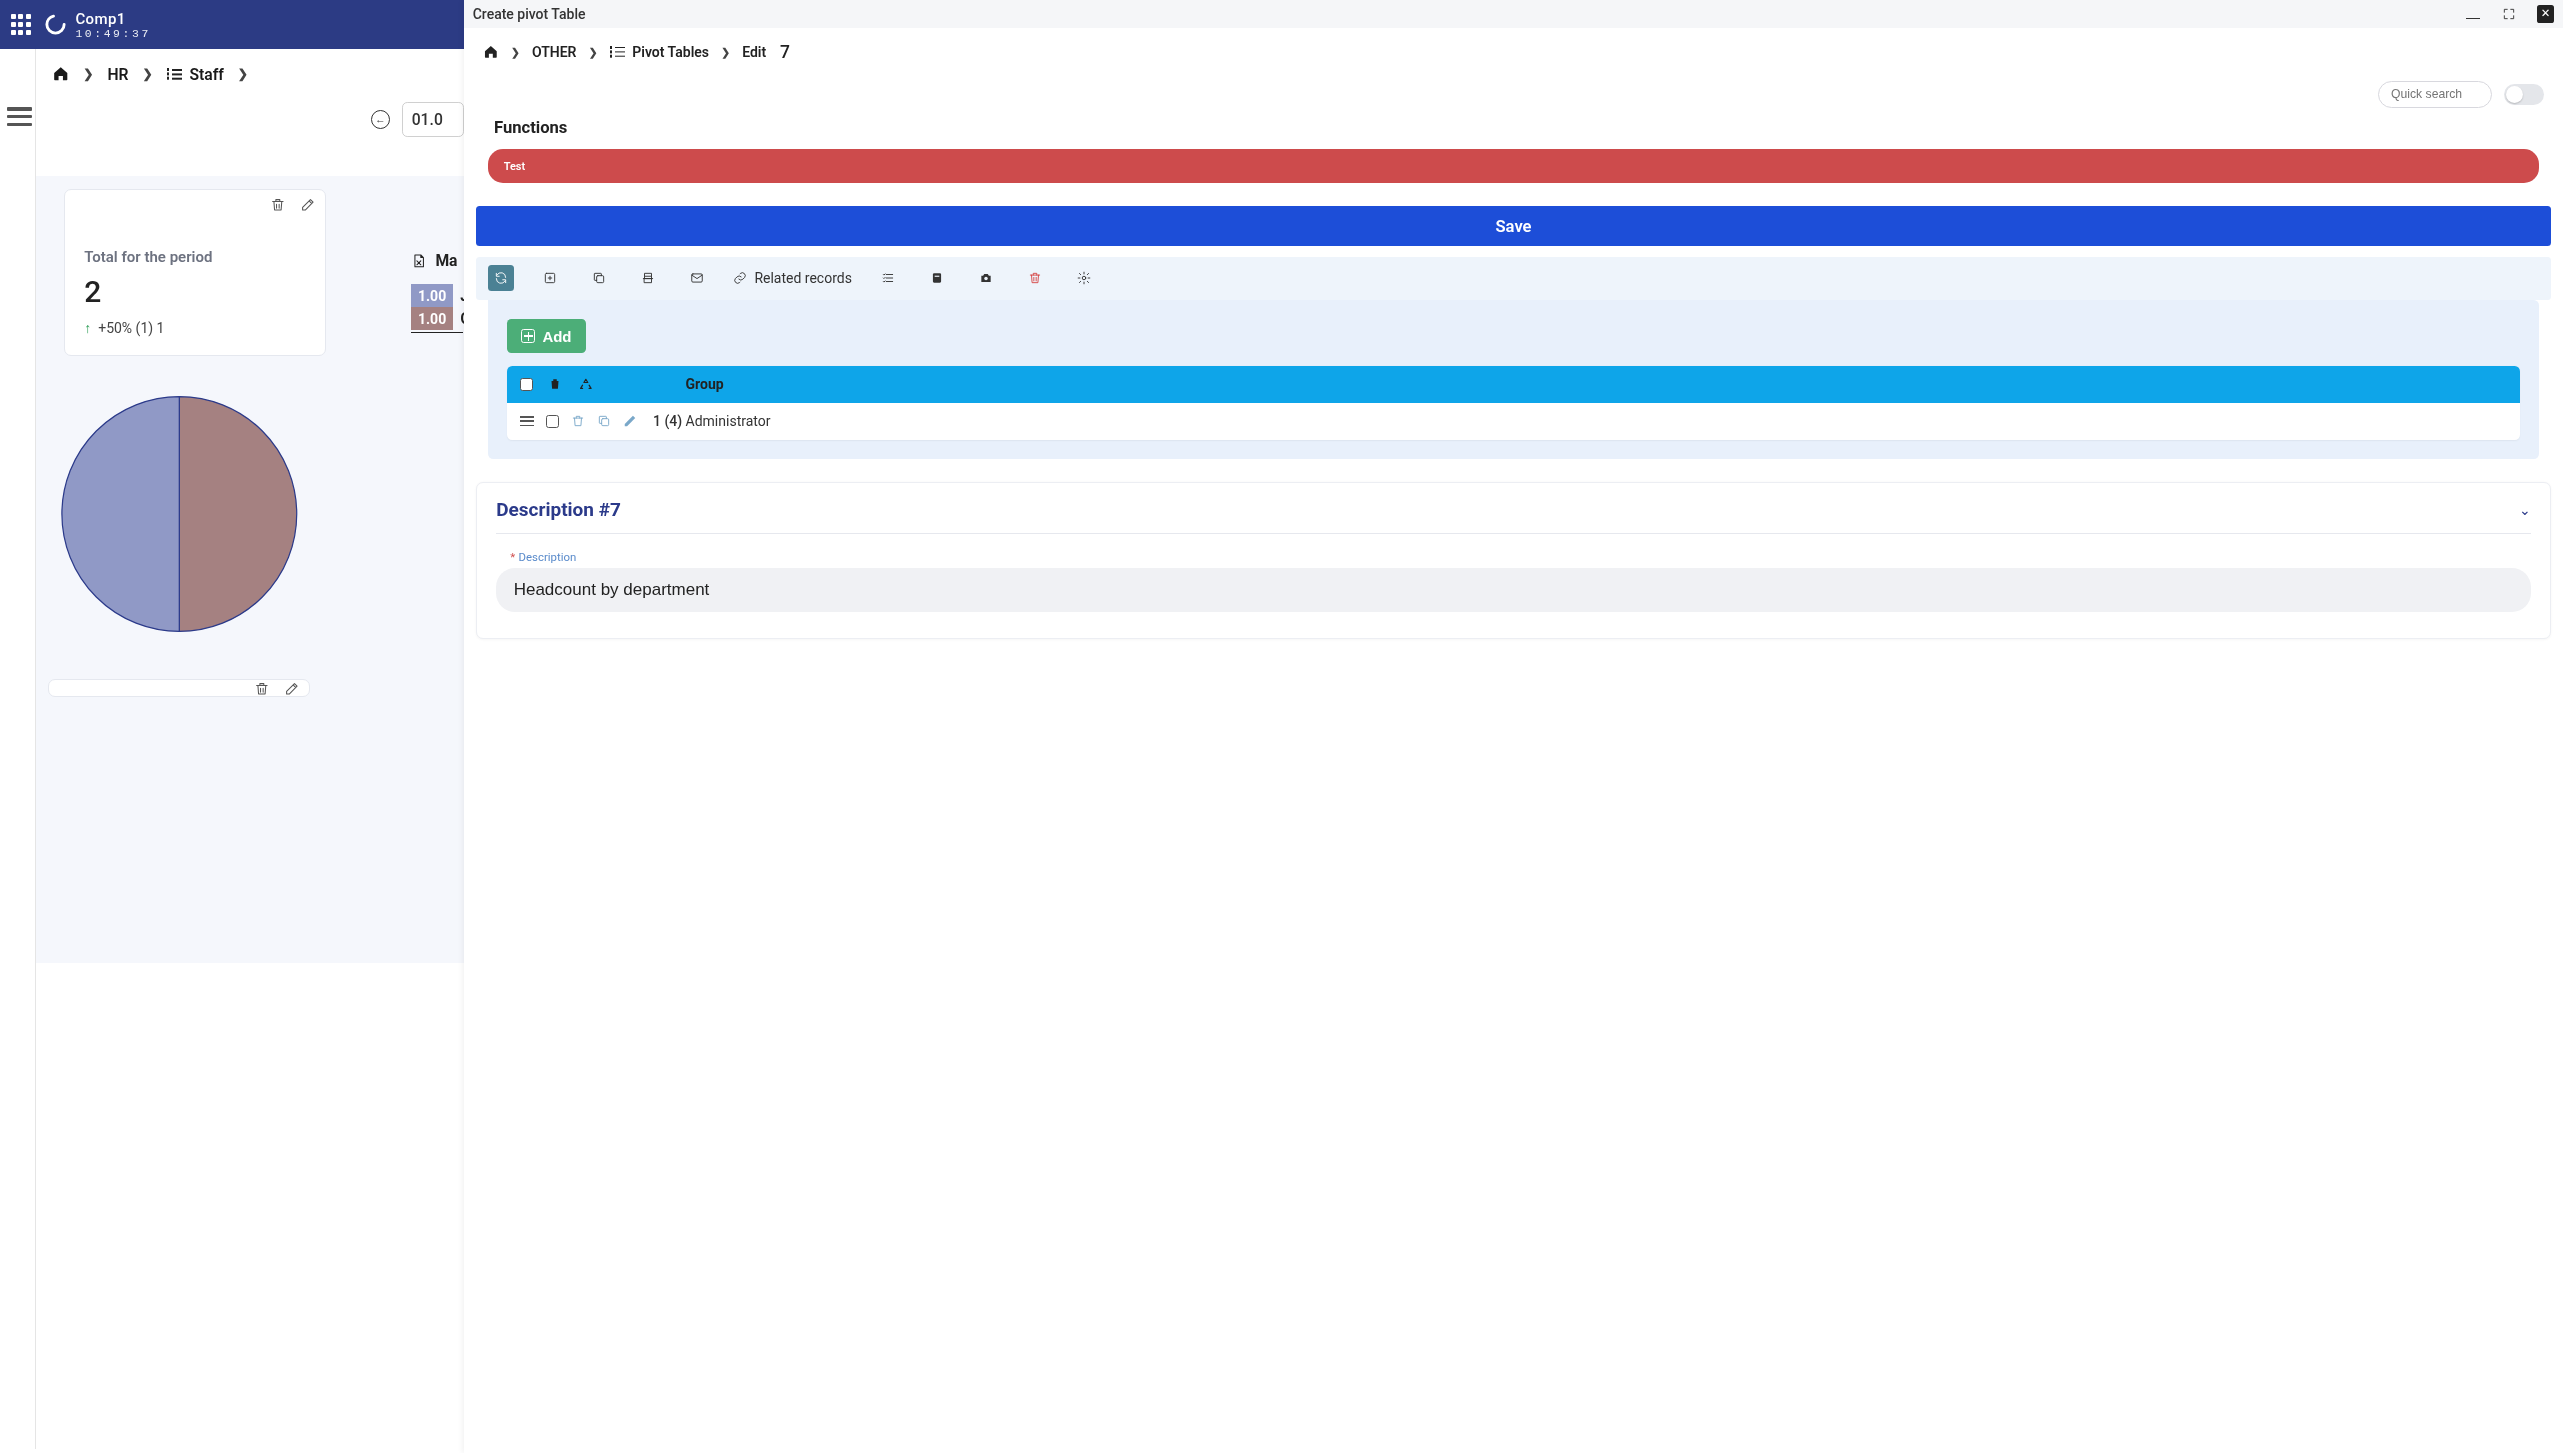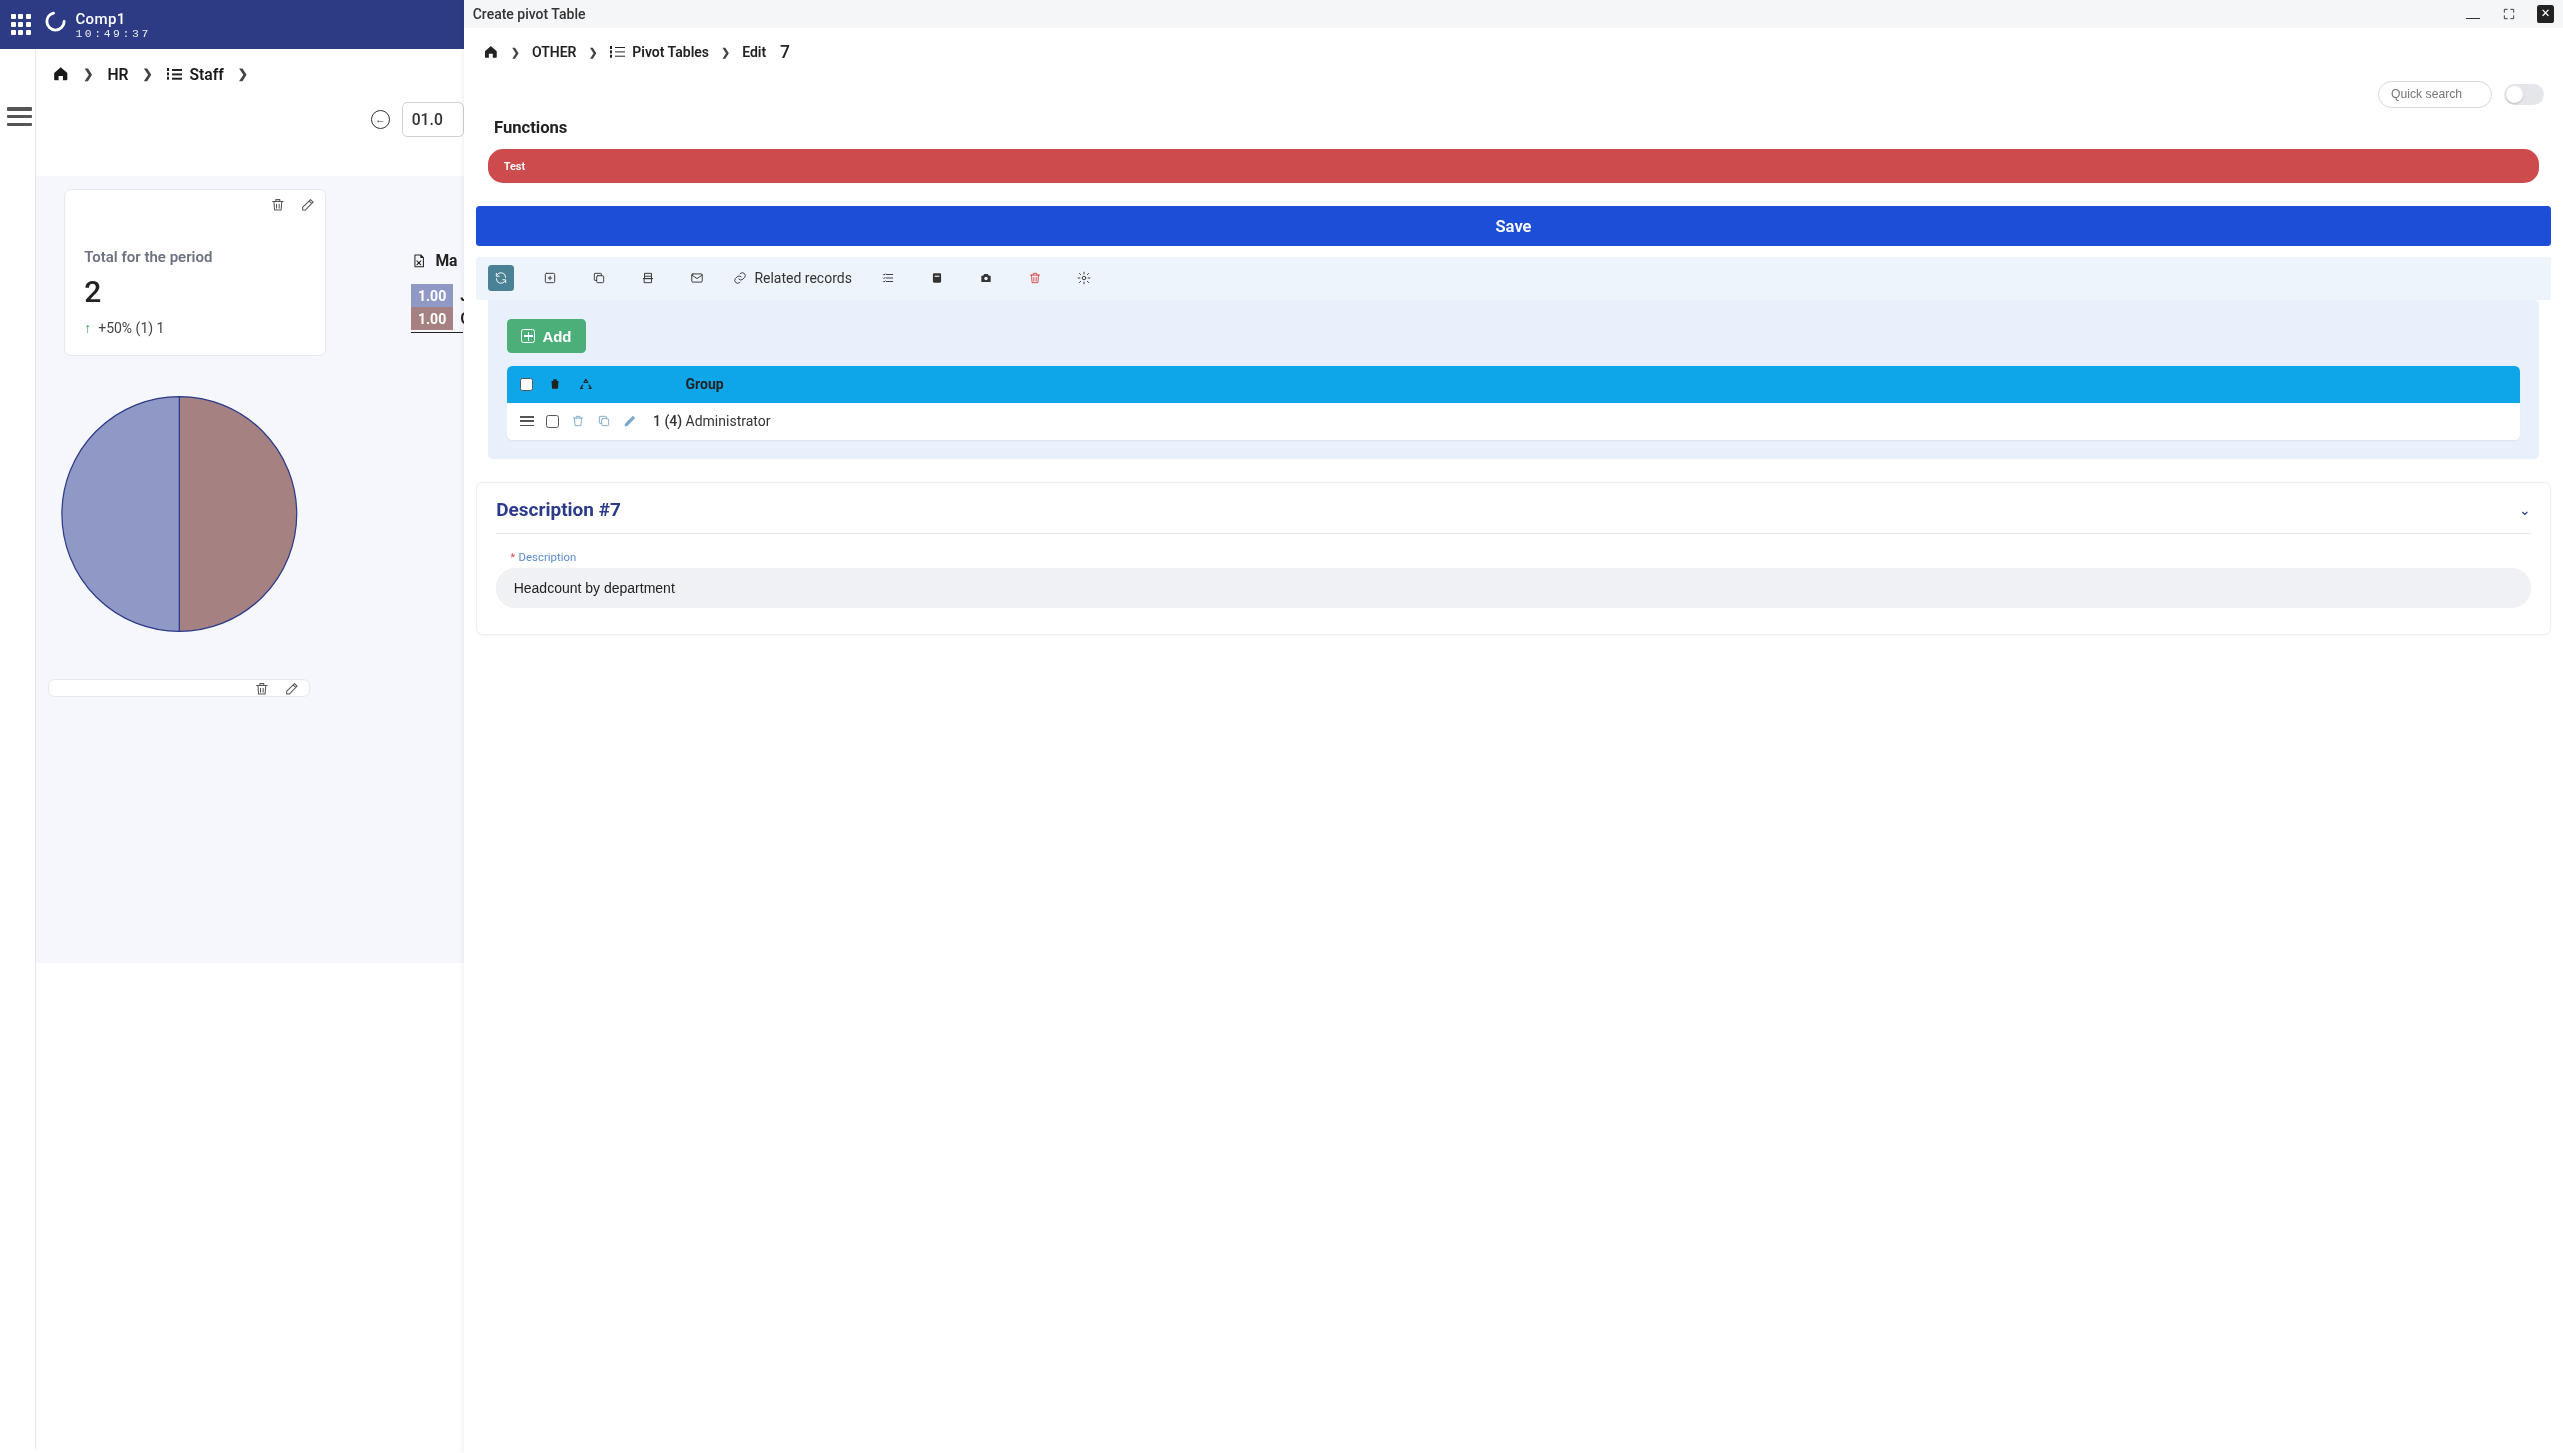--- a/index.html
+++ b/index.html
@@ -4,21 +4,21 @@
 <style>
   * { box-sizing: border-box; margin: 0; padding: 0; }
   html, body { width: 100%; height: 100%; font-family: -apple-system, "Segoe UI", Roboto, Arial, sans-serif; background:#fff; color:#222; }
   body { position:relative; overflow:hidden; }
 
   
   .left-app { position:absolute; left:0; top:0; width:464px; height:100%; background:#fff; }
   .left-header { height:49px; background:#2c3b84; color:#fff; display:flex; align-items:center; padding:0 10.5px; gap:12.2px; }
   .apps-icon { width:21px; height:21px; display:grid; grid-template-columns:repeat(3,5.2px); grid-template-rows:repeat(3,5.2px); gap:2.6px; cursor:pointer;}
   .apps-icon span { background:#fff; border-radius:0.9px; }
-  .logo-wrap { display:flex; gap:8.7px; }
+  .logo-wrap { display:flex; align-items:center; gap:8.7px; }
   .logo-swirl { width:23px; height:23px; }
   .comp-name { font-size:15px; font-weight:500; letter-spacing:0.4px; }
   .comp-time { font-family: "Courier New", monospace; font-size:11.4px; letter-spacing:2.6px; opacity:.9; }
 
   .left-body { position:relative; padding-top:0; }
   .hamburger { position:absolute; left:7px; top:58px; width:24.5px; height:19px; display:flex; flex-direction:column; justify-content:space-between; cursor:pointer;}
   .hamburger span { height:3.5px; background:#555; border-radius:0.9px; }
 
   .left-content { margin-left:35px; border-left:0.9px solid #e5e5e5; min-height:1400px; padding:15.7px 0 0 0;}
   .breadcrumbs-left { display:flex; align-items:center; gap:14px; padding:0 0 15.7px 15.7px; font-size:15.7px; font-weight:600; color:#1a1a1a;}
@@ -108,21 +108,21 @@
   .drag-handle span { height:1.7px; background:#555;}
   .mini-icon { width:14px; height:14px; color:#7aa8c9; cursor:pointer;}
   .row-id { color:#333; font-weight:500; margin-left:3.5px;}
 
   .desc-card { margin:23px 12.2px 0 12.2px; background:#fff; border:0.9px solid #eceef3; border-radius:7px; padding:15.7px 19px 26px 19px; box-shadow:0 0.9px 2.6px rgba(0,0,0,.04);}
   .desc-head { display:flex; align-items:center; justify-content:space-between; border-bottom:0.9px solid #e6e8ee; padding-bottom:12.2px;}
   .desc-title { color:#2b3a8a; font-size:19px; font-weight:700;}
   .desc-chevron { color:#2b3a8a; font-size:14px; cursor:pointer;}
   .field-label { font-size:11.4px; color:#5a8bcb; margin:15.7px 0 3.5px 14px;}
   .field-label .req { color:#d05050; margin-right:3.5px;}
-  .text-input { width:100%; background:#f0f1f4; border:none; border-radius:19px; padding:12.2px 17.5px; font-size:14px; color:#222; outline:none;}
+  .text-input { width:100%; background:#f0f1f4; border:none; border-radius:19px; padding:12.2px 17.5px; font-size:17px; color:#222; outline:none;}
 
   
   svg { stroke:currentColor; fill:none; stroke-width:1.6; stroke-linecap:round; stroke-linejoin:round;}
   svg.fill { fill:currentColor; stroke:none;}
 
   .second-card-peek { width:262px; height:17.5px; margin-top:12.2px; position:relative;}
   .second-card-peek .card-actions { top:0;}
 </style>
 </head>
 <body>

